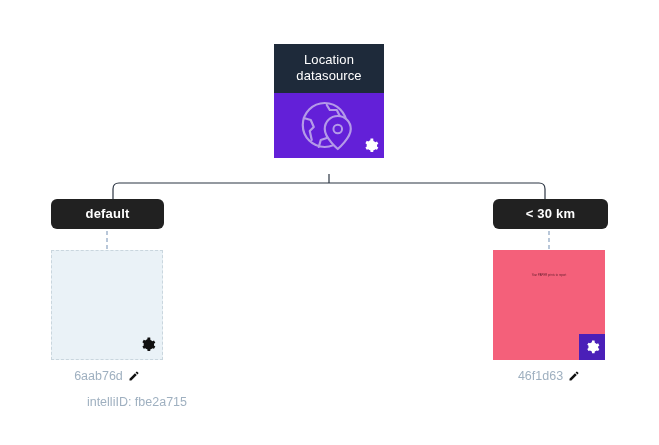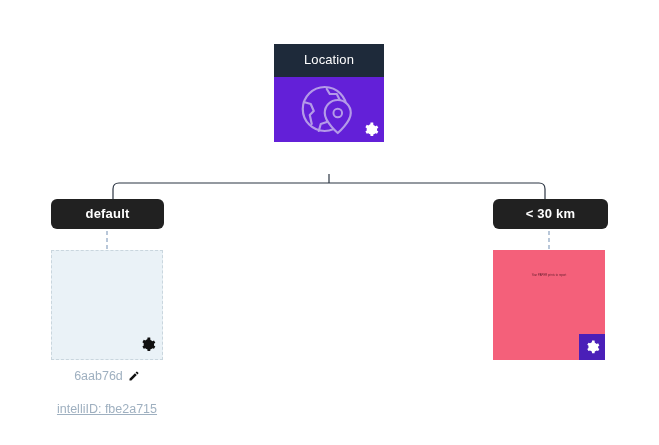--- a/index.html
+++ b/index.html
@@ -100,47 +100,48 @@
     right: 0; bottom: 0;
     width: 26px; height: 26px;
     background: #4a1fb8;
     display: flex; align-items: center; justify-content: center;
   }
 
   
   .caption {
     position: absolute;
     width: 160px;
-    text-align: center;
+    text-align: right;
     color: #9fb0c0;
     font-size: 12.5px;
   }
   .cap-id { display: flex; align-items: center; justify-content: center; gap: 5px; }
   .cap-id .pencil { display: inline-flex; }
-  .cap-sub { margin-top: 19px; text-decoration: underline; }
+  .cap-sub { margin-top: 12px; }
   #cap-left  { left: 27px;  top: 369px; }
   #cap-right { left: 469px; top: 369px; }
 </style>
 </head>
 <body>
 
 <div id="canvas">
 
   <svg id="wires" viewBox="0 0 659 445" xmlns="http://www.w3.org/2000/svg">
 
     <path d="M329,174 L329,183" fill="none" stroke="#2b3442" stroke-width="1.2"></path>
     <path d="M113,199 L113,189 Q113,183 119,183 L539,183 Q545,183 545,189 L545,199" fill="none" stroke="#2b3442" stroke-width="1.2"></path>
 
     <path d="M107,231 L107,250" fill="none" stroke="#8aa2c0" stroke-width="1.2" stroke-dasharray="4 3"></path>
     <path d="M549,231 L549,250" fill="none" stroke="#8aa2c0" stroke-width="1.2" stroke-dasharray="4 3"></path>
   </svg>
 
   <div class="root-node">
     <div class="root-header">
       <div>Location</div>
+      <div>datasource</div>
     </div>
     <div class="root-body">
       <svg class="globe" width="62" height="56" viewBox="0 0 62 56" xmlns="http://www.w3.org/2000/svg">
         <g fill="none" stroke="#b49ae8" stroke-width="2.2" stroke-linecap="round" stroke-linejoin="round">
           <circle cx="28" cy="27" r="22"></circle>
           <path d="M7 20 L14 22 L17 29 L13 33 L15 42"></path>
           <path d="M30 7 L33 12 L40 12 L43 18"></path>
           <path d="M22 49 L24 42 L30 40"></path>
         </g>
 
@@ -180,15 +181,23 @@
       <span class="pencil">
         <svg width="12" height="12" viewBox="0 0 24 24" xmlns="http://www.w3.org/2000/svg">
           <path fill="#111111" d="M3 17.3V21h3.7L17.6 10.1l-3.7-3.7L3 17.3zM20.7 7c.4-.4.4-1 0-1.4l-2.3-2.3a1 1 0 0 0-1.4 0l-1.8 1.8 3.7 3.7L20.7 7z"></path>
         </svg>
       </span>
     </div>
     <div class="cap-sub">intelliID: fbe2a715</div>
   </div>
 
   <div class="caption" id="cap-right">
+    <div class="cap-id">
+      <span>46f1d63</span>
+      <span class="pencil">
+        <svg width="12" height="12" viewBox="0 0 24 24" xmlns="http://www.w3.org/2000/svg">
+          <path fill="#111111" d="M3 17.3V21h3.7L17.6 10.1l-3.7-3.7L3 17.3zM20.7 7c.4-.4.4-1 0-1.4l-2.3-2.3a1 1 0 0 0-1.4 0l-1.8 1.8 3.7 3.7L20.7 7z"></path>
+        </svg>
+      </span>
+    </div>
   </div>
 
 </div>
 
 </body></html>

